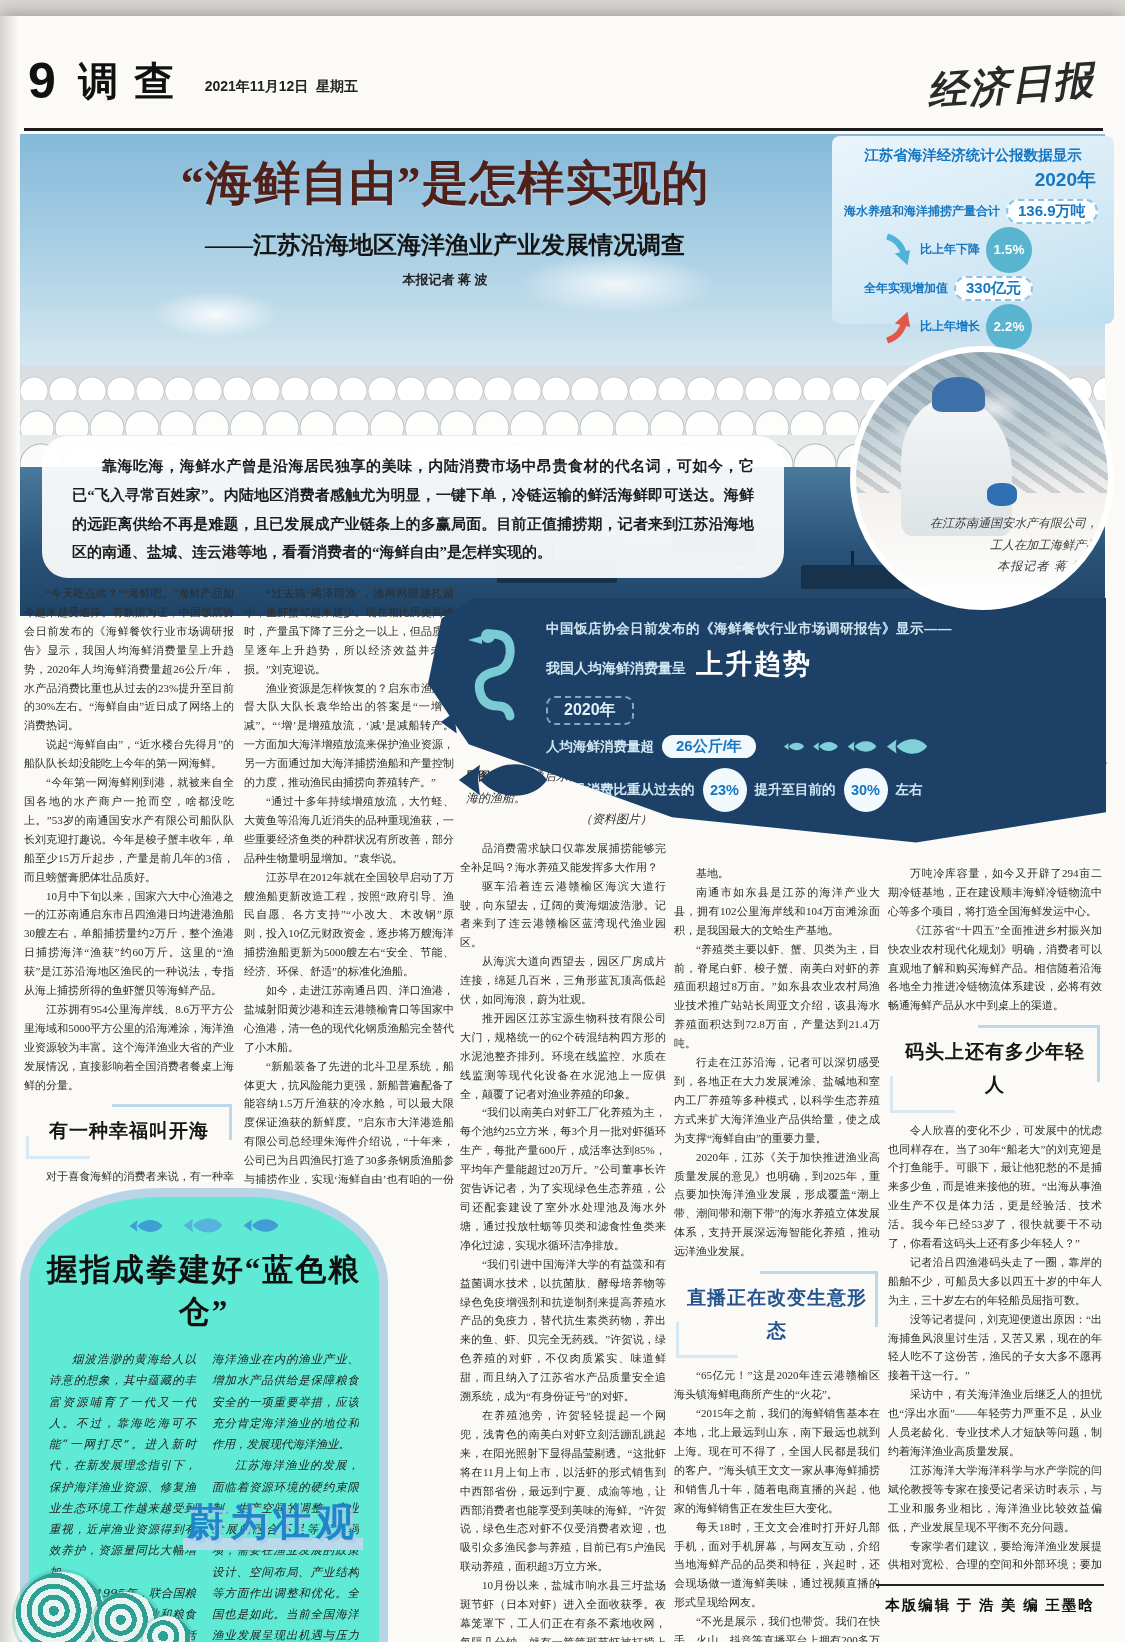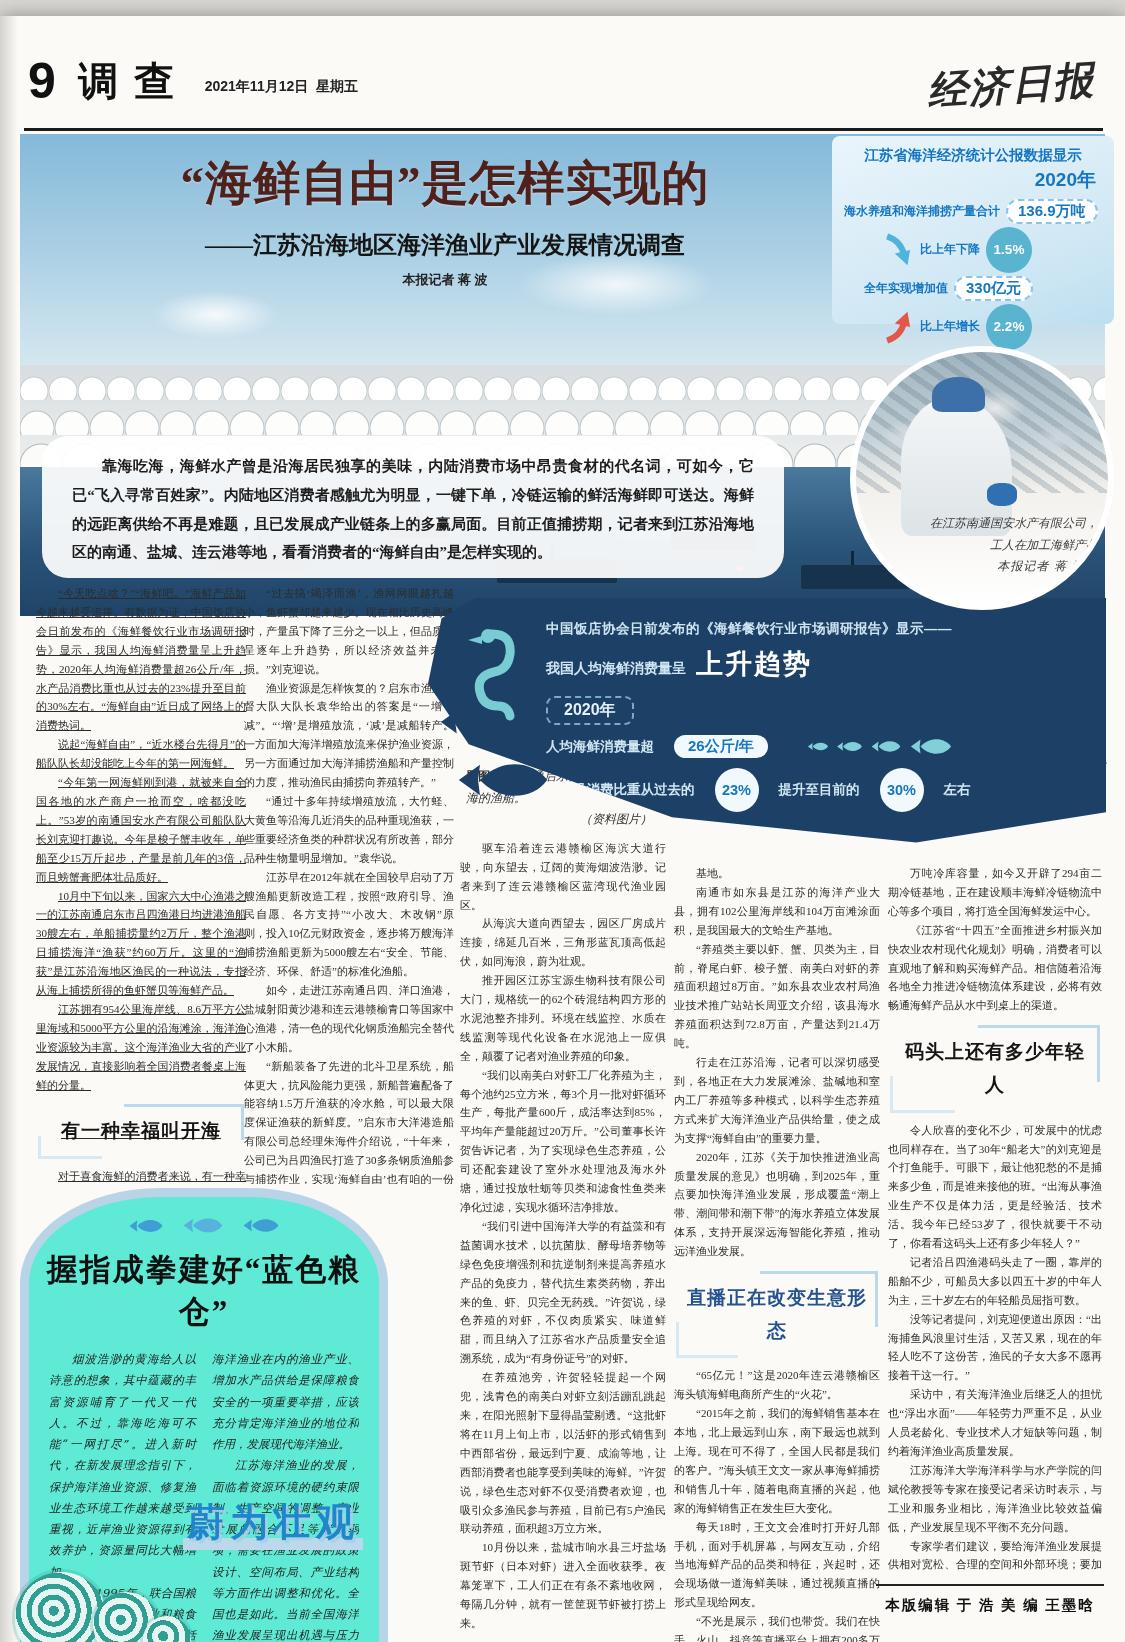--- a/index.html
+++ b/index.html
@@ -73,21 +73,21 @@
     padding:16px 30px 0;box-sizing:border-box;font-size:15px;line-height:1.92;color:#1d1d1d;text-align:justify;text-indent:2em;font-weight:bold;font-family:"Liberation Serif",serif;}
 
   
   .band{position:absolute;left:428px;top:582px;width:678px;height:252px;background:#1d4067;z-index:5;
     clip-path:polygon(7% 0,100% 0,100% 85%,72% 97%,36% 87%,6% 58%,0 34%,2% 8%);}
   .band-inner{position:absolute;left:118px;top:22px;right:14px;color:#cfe6f2;}
   .band-line1{font-size:13.5px;font-weight:bold;letter-spacing:.5px;}
   .band-line2{margin-top:8px;font-size:14px;font-weight:bold;}
   .band-line2 .big{font-size:27px;color:#ffffff;margin-left:6px;letter-spacing:2px;}
   .band-year{display:inline-block;margin-top:14px;padding:2px 16px;border:2px dashed #7fa9cc;border-radius:9px;color:#e2f1fa;font-size:16px;font-weight:bold;}
-  .band-row{display:flex;align-items:center;margin-top:10px;font-size:13.5px;font-weight:bold;color:#cfe6f2;gap:12px;}
+  .band-row{display:flex;align-items:center;margin-top:10px;font-size:13.5px;font-weight:bold;color:#cfe6f2;}
   .wpill{margin:0 8px;padding:2px 14px;background:#f2f9fd;border-radius:15px;color:#1576c2;font-size:15px;font-weight:bold;}
   .wcircle{margin:0 8px;width:44px;height:44px;border-radius:50%;background:#f2f9fd;color:#1576c2;font-weight:bold;font-size:14.5px;display:flex;align-items:center;justify-content:center;flex:0 0 auto;}
   .fishrow{display:inline-flex;align-items:center;margin-left:12px;}
   .fishrow svg{margin-left:7px;}
   .seahorse{position:absolute;left:26px;top:26px;}
   .deco-fish{position:absolute;z-index:4;}
 
   
   .colbox{position:absolute;overflow:hidden;font-family:"Liberation Serif",serif;font-size:11px;line-height:1.72;color:#2c2c2c;text-align:justify;}
   .colbox p{margin:0;text-indent:2em;}
@@ -256,21 +256,21 @@
     </svg>
   <svg class="deco-fish" style="left:790px;top:742px;" width="160" height="76" viewBox="0 0 100 48" fill="#1d4067">
       <path d="M4 24 L26 8 L24 24 L26 40 Z"></path>
       <path d="M96 24 C82 4 48 0 26 24 C48 48 82 44 96 24 Z"></path>
     </svg>
   <svg class="deco-fish" style="left:965px;top:712px;transform:scaleX(-1);" width="150" height="70" viewBox="0 0 100 48" fill="#1d4067">
       <path d="M4 24 L26 8 L24 24 L26 40 Z"></path>
       <path d="M96 24 C82 4 48 0 26 24 C48 48 82 44 96 24 Z"></path>
     </svg>
 
-  <div class="colbox" style="left:36px;top:568px;width:210px;height:600px;text-decoration:underline;">
+  <div class="colbox" style="left:24px;top:568px;width:210px;height:600px;">
     <div>
         <p>“今天吃点啥？”“海鲜吧。”海鲜产品如今越来越受追捧。有数据为证，中国饭店协会日前发布的《海鲜餐饮行业市场调研报告》显示，我国人均海鲜消费量呈上升趋势，2020年人均海鲜消费量超26公斤/年，水产品消费比重也从过去的23%提升至目前的30%左右。“海鲜自由”近日成了网络上的消费热词。</p>
         <p>说起“海鲜自由”，“近水楼台先得月”的船队队长却没能吃上今年的第一网海鲜。</p>
         <p>“今年第一网海鲜刚到港，就被来自全国各地的水产商户一抢而空，啥都没吃上。”53岁的南通国安水产有限公司船队队长刘克迎打趣说。今年是梭子蟹丰收年，单船至少15万斤起步，产量是前几年的3倍，而且螃蟹膏肥体壮品质好。</p>
         <p>10月中下旬以来，国家六大中心渔港之一的江苏南通启东市吕四渔港日均进港渔船30艘左右，单船捕捞量约2万斤，整个渔港日捕捞海洋“渔获”约60万斤。这里的“渔获”是江苏沿海地区渔民的一种说法，专指从海上捕捞所得的鱼虾蟹贝等海鲜产品。</p>
         <p>江苏拥有954公里海岸线、8.6万平方公里海域和5000平方公里的沿海滩涂，海洋渔业资源较为丰富。这个海洋渔业大省的产业发展情况，直接影响着全国消费者餐桌上海鲜的分量。</p>
       </div>
     <div class="colheading">有一种幸福叫开海</div>
     <div>
         <p>对于喜食海鲜的消费者来说，有一种幸福叫开海。</p>
@@ -288,20 +288,21 @@
       </div>
 
   </div>
 
   <div class="colbox" style="left:460px;top:750px;width:206px;height:886px;">
     <div class="photo-cap">
       <span class="tag">题图</span><span> 江苏南通启东吕四渔港内等待出海的渔船。</span>
       <span class="credit">（资料图片）</span>
     </div>
     <div>
+        <p>品消费需求缺口仅靠发展捕捞能够完全补足吗？海水养殖又能发挥多大作用？</p>
         <p>驱车沿着连云港赣榆区海滨大道行驶，向东望去，辽阔的黄海烟波浩渺。记者来到了连云港赣榆区蓝湾现代渔业园区。</p>
         <p>从海滨大道向西望去，园区厂房成片连接，绵延几百米，三角形蓝瓦顶高低起伏，如同海浪，蔚为壮观。</p>
         <p>推开园区江苏宝源生物科技有限公司大门，规格统一的62个砖混结构四方形的水泥池整齐排列。环境在线监控、水质在线监测等现代化设备在水泥池上一应俱全，颠覆了记者对渔业养殖的印象。</p>
         <p>“我们以南美白对虾工厂化养殖为主，每个池约25立方米，每3个月一批对虾循环生产，每批产量600斤，成活率达到85%，平均年产量能超过20万斤。”公司董事长许贺告诉记者，为了实现绿色生态养殖，公司还配套建设了室外水处理池及海水外塘，通过投放牡蛎等贝类和滤食性鱼类来净化过滤，实现水循环洁净排放。</p>
         <p>“我们引进中国海洋大学的有益藻和有益菌调水技术，以抗菌肽、酵母培养物等绿色免疫增强剂和抗逆制剂来提高养殖水产品的免疫力，替代抗生素类药物，养出来的鱼、虾、贝完全无药残。”许贺说，绿色养殖的对虾，不仅肉质紧实、味道鲜甜，而且纳入了江苏省水产品质量安全追溯系统，成为“有身份证号”的对虾。</p>
         <p>在养殖池旁，许贺轻轻提起一个网兜，浅青色的南美白对虾立刻活蹦乱跳起来，在阳光照射下显得晶莹剔透。“这批虾将在11月上旬上市，以活虾的形式销售到中西部省份，最远到宁夏、成渝等地，让西部消费者也能享受到美味的海鲜。”许贺说，绿色生态对虾不仅受消费者欢迎，也吸引众多渔民参与养殖，目前已有5户渔民联动养殖，面积超3万立方米。</p>
         <p>10月份以来，盐城市响水县三圩盐场斑节虾（日本对虾）进入全面收获季。夜幕笼罩下，工人们正在有条不紊地收网，每隔几分钟，就有一筐筐斑节虾被打捞上来。</p>
       </div>
   </div>
 

